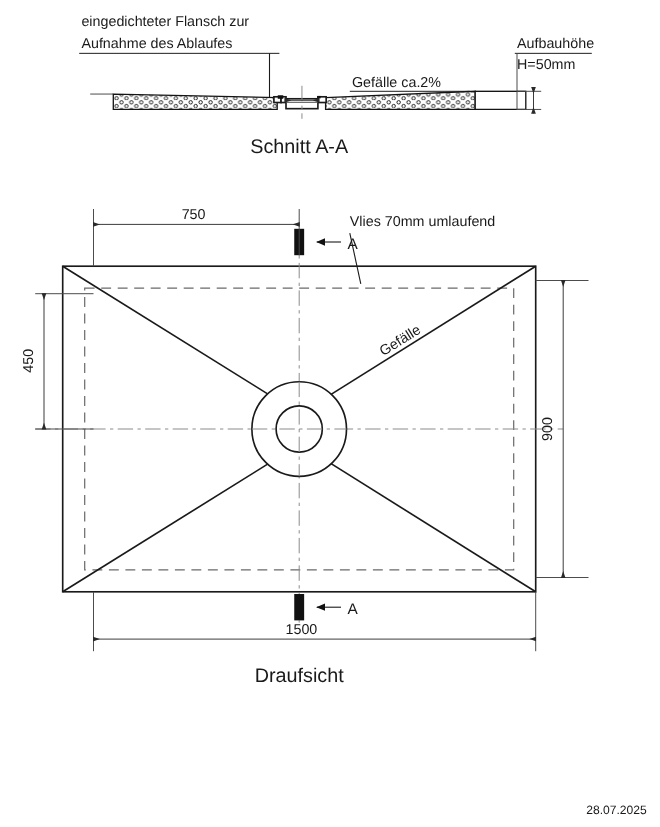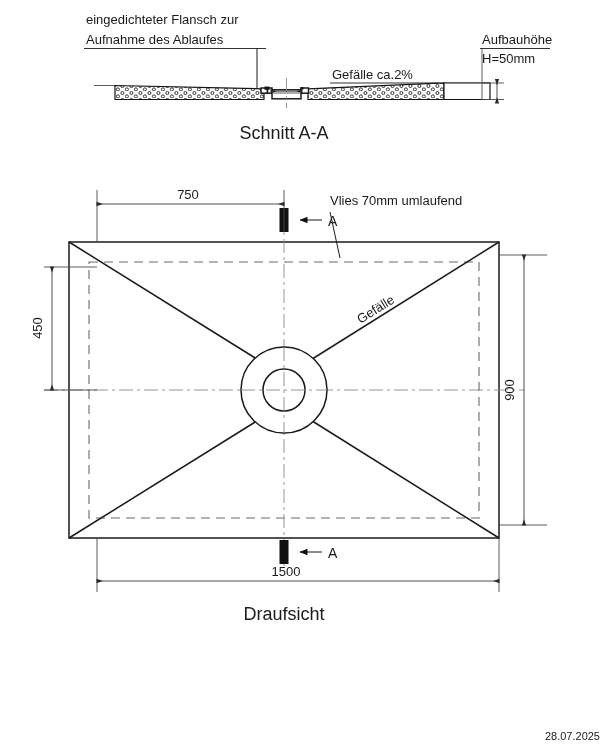--- a/index.html
+++ b/index.html
@@ -15,21 +15,20 @@
     font-family: "Liberation Sans", sans-serif;
     color: #000000;
     overflow: hidden;
   }
   #drawing-root {
     position: absolute;
     left: 0;
     top: 0;
     width: 524px;
     height: 752px;
-    margin-left: 12px;
   }
   svg#drawing-canvas {
     position: absolute;
     left: 0;
     top: 0;
     width: 600px;
     height: 752px;
     display: block;
   }
   .txt {

